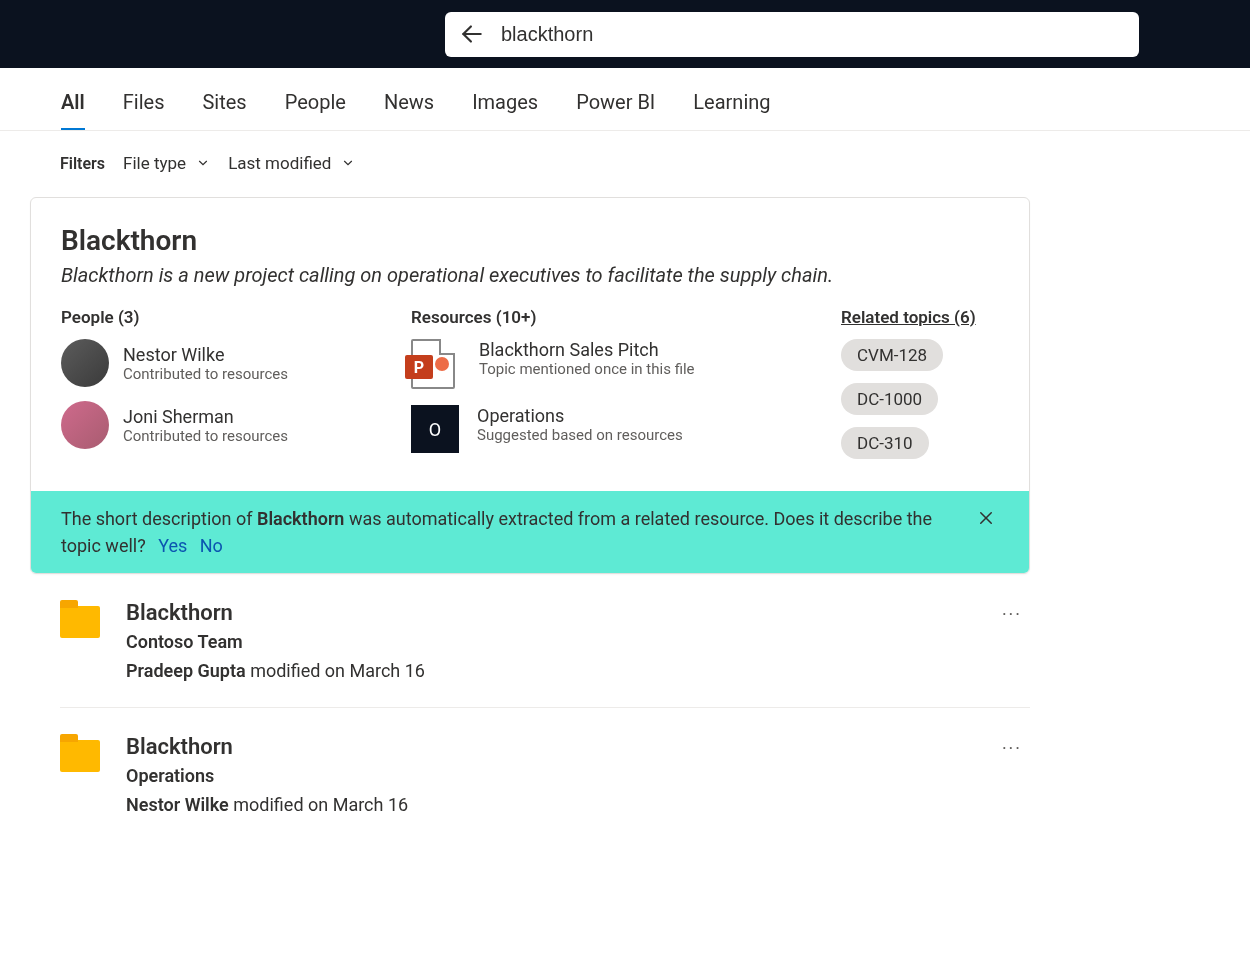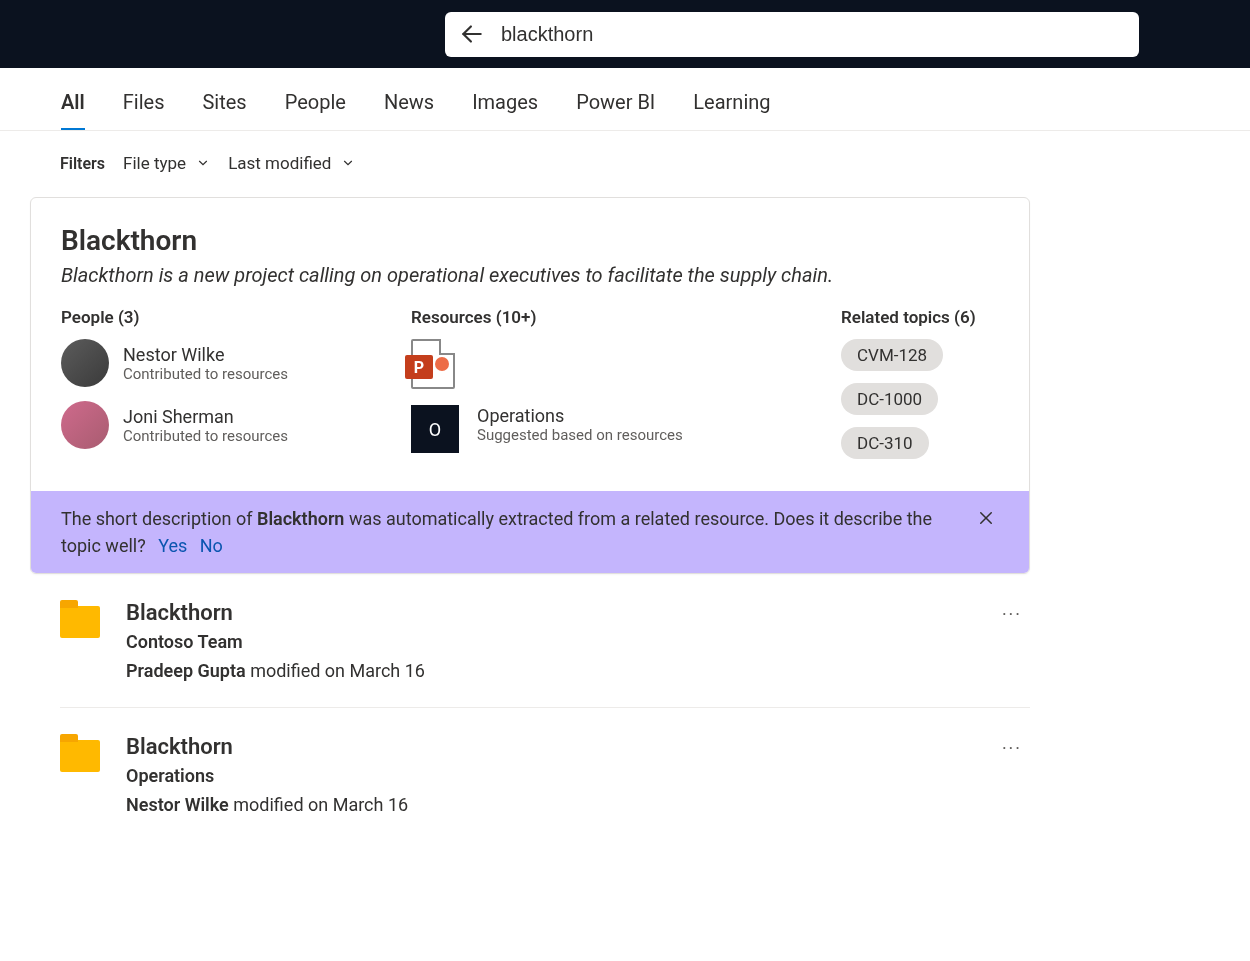--- a/index.html
+++ b/index.html
@@ -115,34 +115,34 @@
 }
 .ppt-dot {
   position: absolute; right: 4px; top: 16px; width: 14px; height: 14px; border-radius: 50%; background: #ed6c47;
 }
 .site-tile {
   width: 48px; height: 48px; background: #0b121f; color: #fff; display: flex; align-items: center; justify-content: center; font-size: 18px;
 }
 .res-title { font-size: 18px; }
 .res-sub { font-size: 15px; color: #605e5c; }
 
-.topics-col { flex: 1; }
+.topics-col { flex: 1; text-decoration: underline; }
 .chip {
   display: inline-block;
   background: #e1dfdd;
   border-radius: 20px;
   padding: 6px 16px;
   margin-bottom: 12px;
   margin-right: 8px;
   font-size: 17px;
   cursor: pointer;
 }
 
 .answer-footer {
-  background: #c4b5fd;
+  background: #5eead4;
   padding: 14px 30px;
   font-size: 18px;
   display: flex;
   align-items: flex-start;
 }
 .answer-footer .text { flex: 1; line-height: 1.5; }
 .answer-footer strong { font-weight: 600; }
 .answer-footer a { color: #0b55b0; text-decoration: none; margin-left: 8px; cursor: pointer;}
 .close-x { cursor: pointer; padding: 4px; }
 
@@ -238,20 +238,24 @@
 
         <div class="res-col">
           <div class="col-heading">Resources (10+)</div>
           <div class="res-row">
             <div class="file-icon">
               <div class="ppt">
                   <div class="ppt-p">P</div>
                   <div class="ppt-dot"></div>
                 </div>
             </div>
+            <div>
+              <div class="res-title">Blackthorn Sales Pitch</div>
+              <div class="res-sub">Topic mentioned once in this file</div>
+            </div>
           </div>
           <div class="res-row">
             <div class="site-tile">O</div>
             <div>
               <div class="res-title">Operations</div>
               <div class="res-sub">Suggested based on resources</div>
             </div>
           </div>
         </div>
 

